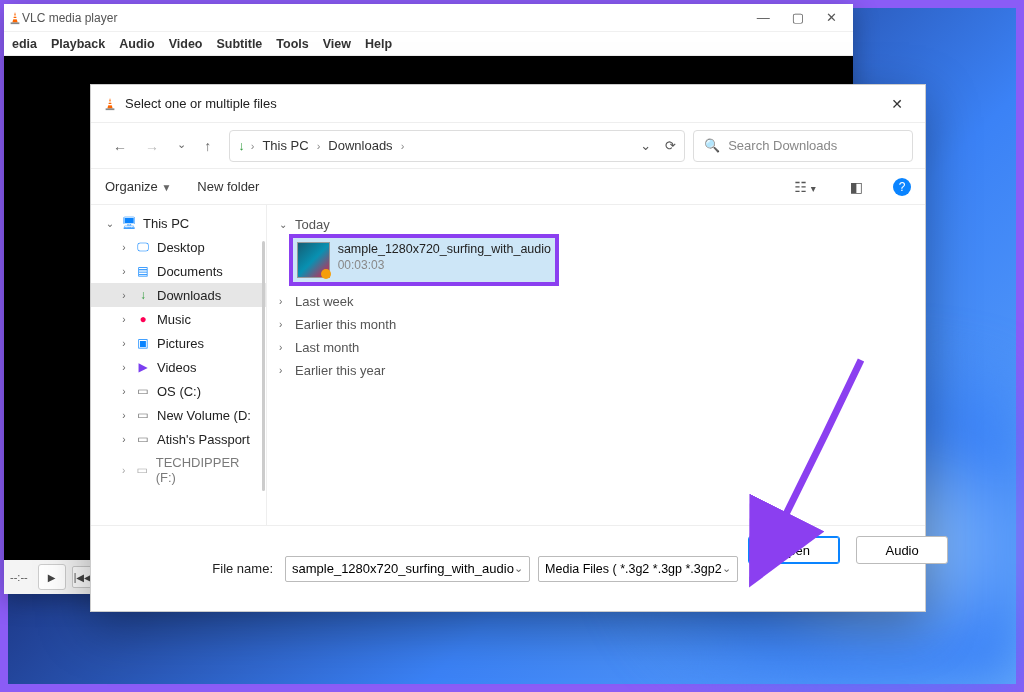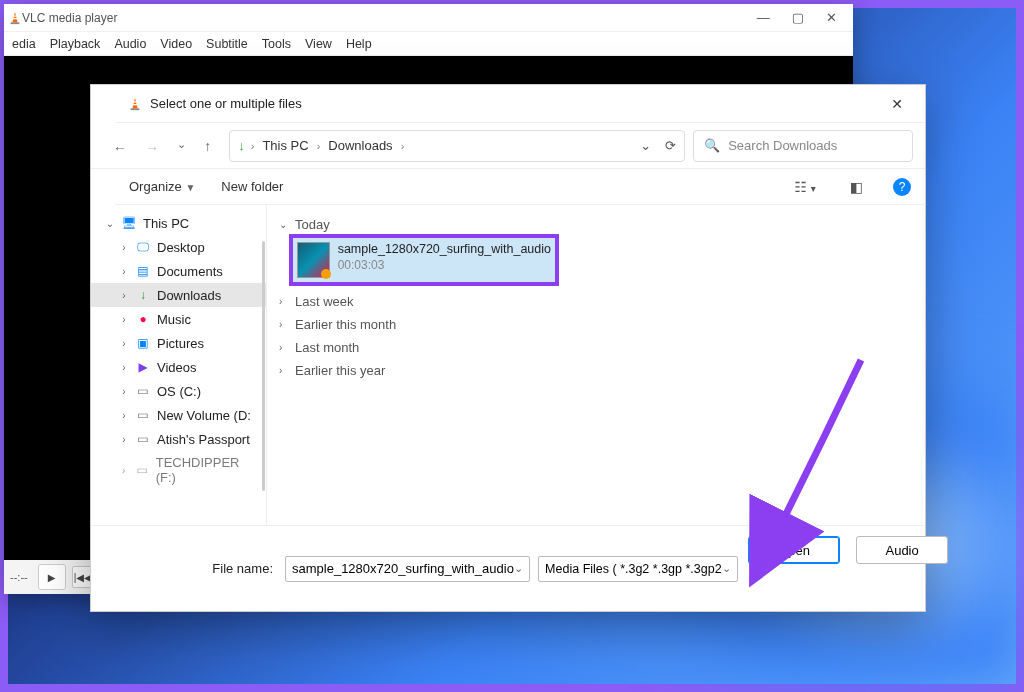--- a/index.html
+++ b/index.html
@@ -21,48 +21,48 @@
   position: absolute; left: 4px; top: 4px; width: 849px; height: 590px;
   background: #fff; box-shadow: 0 6px 24px rgba(0,0,0,.3);
 }
 .vlc-titlebar {
   height: 28px; display: flex; align-items: center; padding: 0 4px; background: #fff;
   border-bottom: 1px solid #f0f0f0; color: #555; font-size: 12px;
 }
 .vlc-win-ctrl { margin-left: auto; display: flex; gap: 22px; color: #555; font-size: 13px; padding-right: 12px; }
 .vlc-win-ctrl span { cursor: default; }
 .vlc-menubar { height: 24px; display: flex; align-items: center; gap: 2px; padding: 0 2px; font-size: 12.5px; color: #333; background: #fff; border-bottom: 1px solid #eee;}
-.vlc-menubar span { padding: 3px 6px; }
+.vlc-menubar span { padding: 3px 6px; font-weight: bold; }
 .vlc-content { background: #000; height: calc(100% - 28px - 24px - 34px); }
 .vlc-bottombar { height: 34px; background: #f4f4f4; display: flex; align-items: center; padding: 0 6px; gap: 6px; position: absolute; bottom:0; left:0; right:0;}
 .vlc-timecode { font-size: 11px; color: #555; padding-right: 4px;}
 .pcbtn { width: 22px; height: 22px; border: 1px solid #ccc; background: #fff; border-radius: 2px; display:flex; align-items:center; justify-content:center; font-size:10px; color:#444;}
 .pcbtn.play { width: 28px; height: 26px; border-radius: 3px;}
 
 
 .dialog {
   position: absolute; left: 90px; top: 84px; width: 836px; height: 528px;
   background: #fff; border: 1px solid #ccc; box-shadow: 0 16px 48px rgba(0,0,0,.35);
   display: flex; flex-direction: column;
 }
-.dlg-titlebar { height: 38px; display: flex; align-items: center; padding: 0 12px; border-bottom: 1px solid #eee; margin-left: 25px;}
+.dlg-titlebar { height: 38px; display: flex; align-items: center; padding: 0 12px; border-bottom: 1px solid #eee;}
 .dlg-titlebar .title { font-size: 13px; color: #222; }
 .dlg-close { margin-left: auto; width: 32px; text-align: center; font-size: 14px; color: #333; cursor: default;}
 .dlg-nav {
   height: 46px; display: flex; align-items: center; padding: 6px 12px; gap: 8px; border-bottom: 1px solid #eee;
 }
 .nav-arrows { display: flex; gap: 6px; color: #666; font-size: 14px; padding: 0 4px;}
 .nav-arrows span { padding: 4px 6px; }
 .addrbar { flex: 1; height: 32px; border: 1px solid #ddd; border-radius: 4px; display: flex; align-items: center; padding: 0 8px; font-size: 13px; color: #333; gap: 6px;}
 .addrbar .dl-icon { color: #2e9a3a; font-weight: bold;}
 .addrbar .crumb { padding: 0 2px; }
 .addrbar .sep { color: #888; font-size: 11px;}
 .addrbar .tail { margin-left: auto; display: flex; gap: 14px; color: #555; font-size: 13px;}
 .searchbox { width: 220px; height: 32px; border: 1px solid #ddd; border-radius: 4px; display: flex; align-items: center; padding: 0 10px; color: #888; font-size: 13px; gap: 8px;}
-.dlg-toolbar { height: 36px; display: flex; align-items: center; padding: 0 14px; gap: 26px; border-bottom: 1px solid #eee; font-size: 13px; color: #333; margin-left: 24px;}
+.dlg-toolbar { height: 36px; display: flex; align-items: center; padding: 0 14px; gap: 26px; border-bottom: 1px solid #eee; font-size: 13px; color: #333;}
 .dlg-toolbar .spacer { flex: 1;}
 .dlg-toolbar .ic { color: #555; font-size: 14px; padding: 0 4px;}
 .help-ic { width:18px; height:18px; border-radius:50%; background:#0a84ff; color:#fff; display:flex;align-items:center;justify-content:center; font-size:12px;}
 
 .dlg-body { flex: 1; display: flex; overflow: hidden;}
 .sidebar { width: 176px; border-right: 1px solid #eee; padding: 6px 0; font-size: 13px; color: #222; overflow-y: auto; position: relative;}
 .sidebar::after{content:""; position:absolute; right:1px; top:36px; width:3px; height:250px; background:#ccc; border-radius:2px;}
 .side-row { display: flex; align-items: center; gap: 6px; padding: 4px 8px 4px 14px; cursor: default;}
 .side-row.l1 { padding-left: 28px;}
 .side-row.sel { background: #e6e6e6;}

